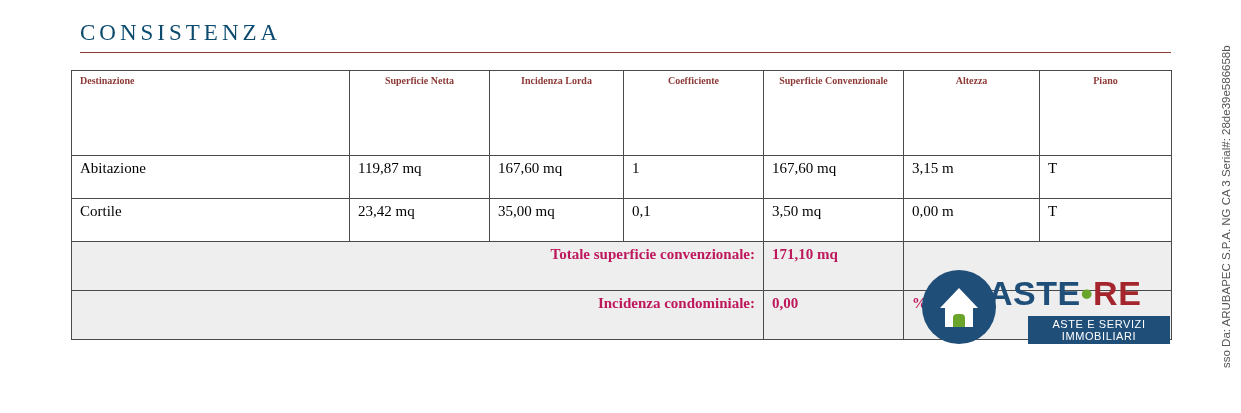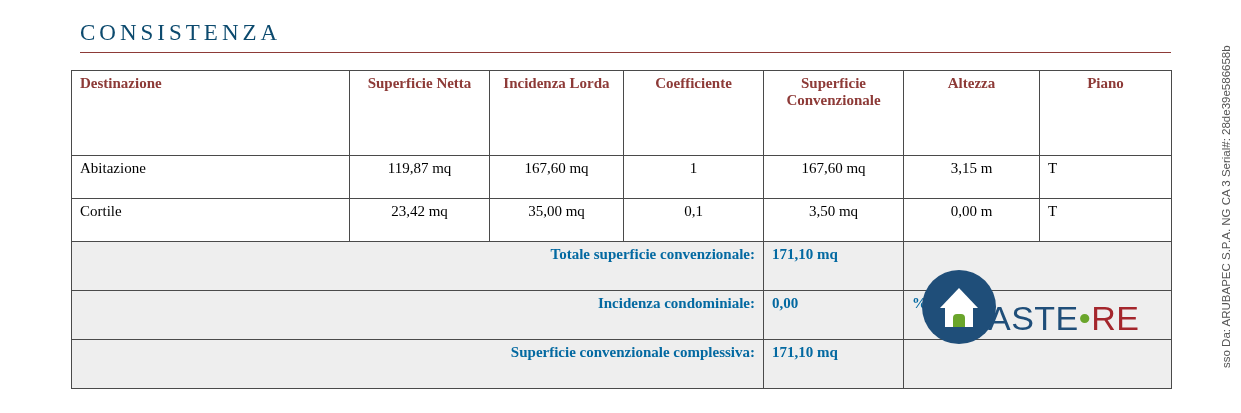--- a/index.html
+++ b/index.html
@@ -53,42 +53,42 @@
     padding: 4px 8px;
     vertical-align: top;
   }
   thead th {
     color: #8d3a37;
     font-weight: bold;
     text-align: center;
     height: 76px;
     vertical-align: top;
     padding-top: 8px;
-    font-size: 15px;
+    font-size: 10px;
   }
   thead th.left {
     text-align: left;
   }
   tbody td {
     height: 34px;
     font-size: 15px;
     color: #000000;
   }
   td.num {
-    text-align: center;
+    text-align: left;
   }
   td.left {
     text-align: left;
   }
   td.code {
     text-align: left;
   }
   .summary-row td {
     background: #eeeeee;
-    color: #0369a1;
+    color: #be185d;
     font-weight: bold;
     height: 40px;
     font-size: 15px;
   }
   .summary-label {
     text-align: right;
     padding-right: 10px;
   }
   .summary-value {
     text-align: left;
@@ -174,26 +174,25 @@
     width: 12px;
     height: 13px;
     background: #6aa52b;
     border-radius: 4px 4px 0 0;
   }
   .logo-text {
     position: absolute;
     left: 66px;
     top: 6px;
     font-family: "Liberation Sans", sans-serif;
-    font-weight: normal;
+    font-weight: bold;
     font-size: 34px;
     letter-spacing: 0.5px;
     color: #1f4e79;
     line-height: 38px;
-    margin-top: 25px;
   }
   .logo-text .dot {
     color: #6aa52b;
   }
   .logo-text .re {
     color: #a4262c;
   }
   .logo-sub {
     position: absolute;
     left: 106px;
@@ -260,34 +259,30 @@
       <tr class="summary-row">
         <td class="summary-label" colspan="4">Totale superficie convenzionale:</td>
         <td class="summary-value">171,10 mq</td>
         <td class="summary-unit" colspan="2"></td>
       </tr>
       <tr class="summary-row">
         <td class="summary-label" colspan="4">Incidenza condominiale:</td>
         <td class="summary-value">0,00</td>
         <td class="summary-unit" colspan="2">%</td>
       </tr>
-      <tr class="summary-row">
-        <td class="summary-label" colspan="4">Superficie convenzionale complessiva:</td>
-        <td class="summary-value">171,10 mq</td>
-        <td class="summary-unit" colspan="2"></td>
-      </tr>
     </tbody>
   </table>
 
   <div class="logo">
     <div class="logo-circle">
       <div class="logo-house">
         <div class="roof"></div>
         <div class="body"></div>
         <div class="door"></div>
       </div>
     </div>
     <div class="logo-text"><span>ASTE</span><span class="dot">•</span><span class="re">RE</span></div>
+    <div class="logo-sub">ASTE E SERVIZI IMMOBILIARI</div>
   </div>
 
   <div class="side-text">sso Da: ARUBAPEC S.P.A. NG CA 3 Serial#: 28de39e586658b</div>
 
 </div>
 
 </body></html>

